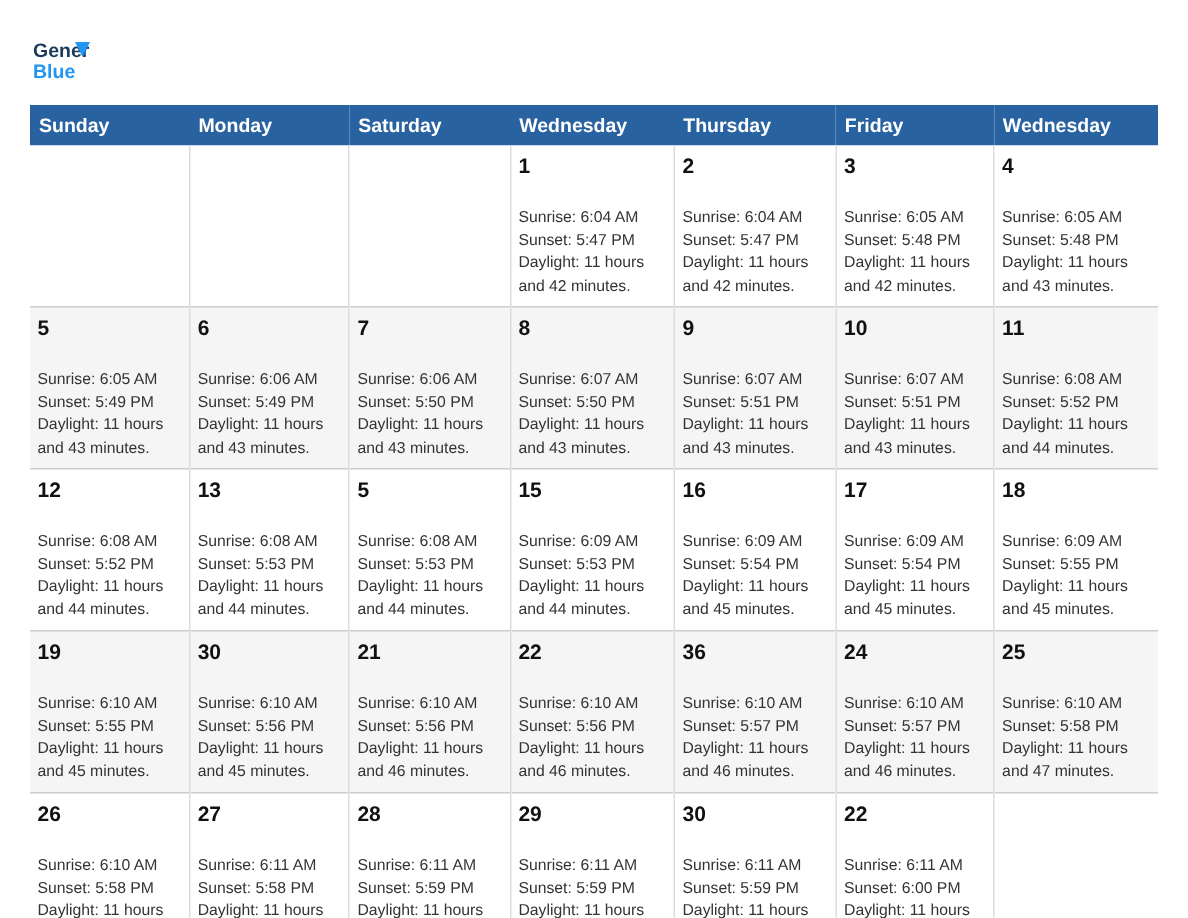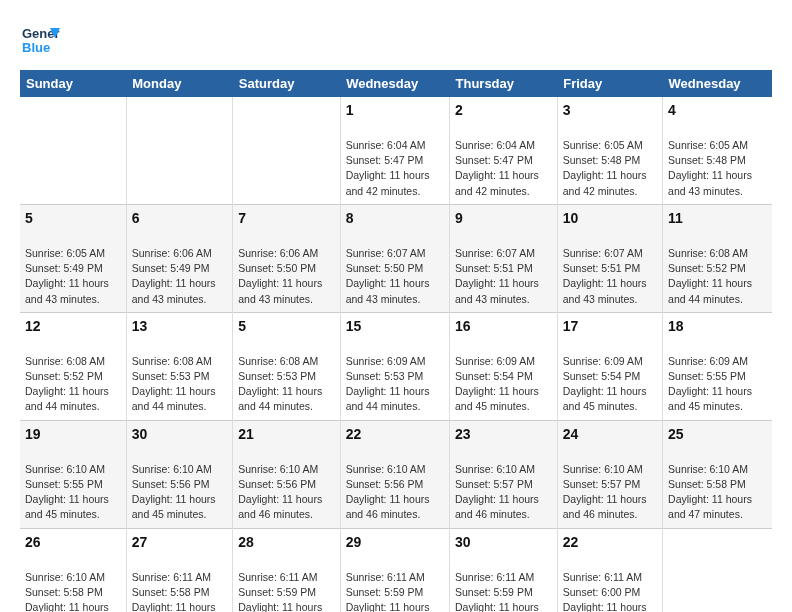--- a/index.html
+++ b/index.html
@@ -267,21 +267,21 @@
 and 46 minutes.</div>
         </td>
         <td>
           <span class="day-num">22</span>
           <div class="day-detail" style="white-space: pre-line;">Sunrise: 6:10 AM
 Sunset: 5:56 PM
 Daylight: 11 hours
 and 46 minutes.</div>
         </td>
         <td>
-          <span class="day-num">23</span>
+          <span class="day-num">36</span>
           <div class="day-detail" style="white-space: pre-line;">Sunrise: 6:10 AM
 Sunset: 5:57 PM
 Daylight: 11 hours
 and 46 minutes.</div>
         </td>
         <td>
           <span class="day-num">24</span>
           <div class="day-detail" style="white-space: pre-line;">Sunrise: 6:10 AM
 Sunset: 5:57 PM
 Daylight: 11 hours

